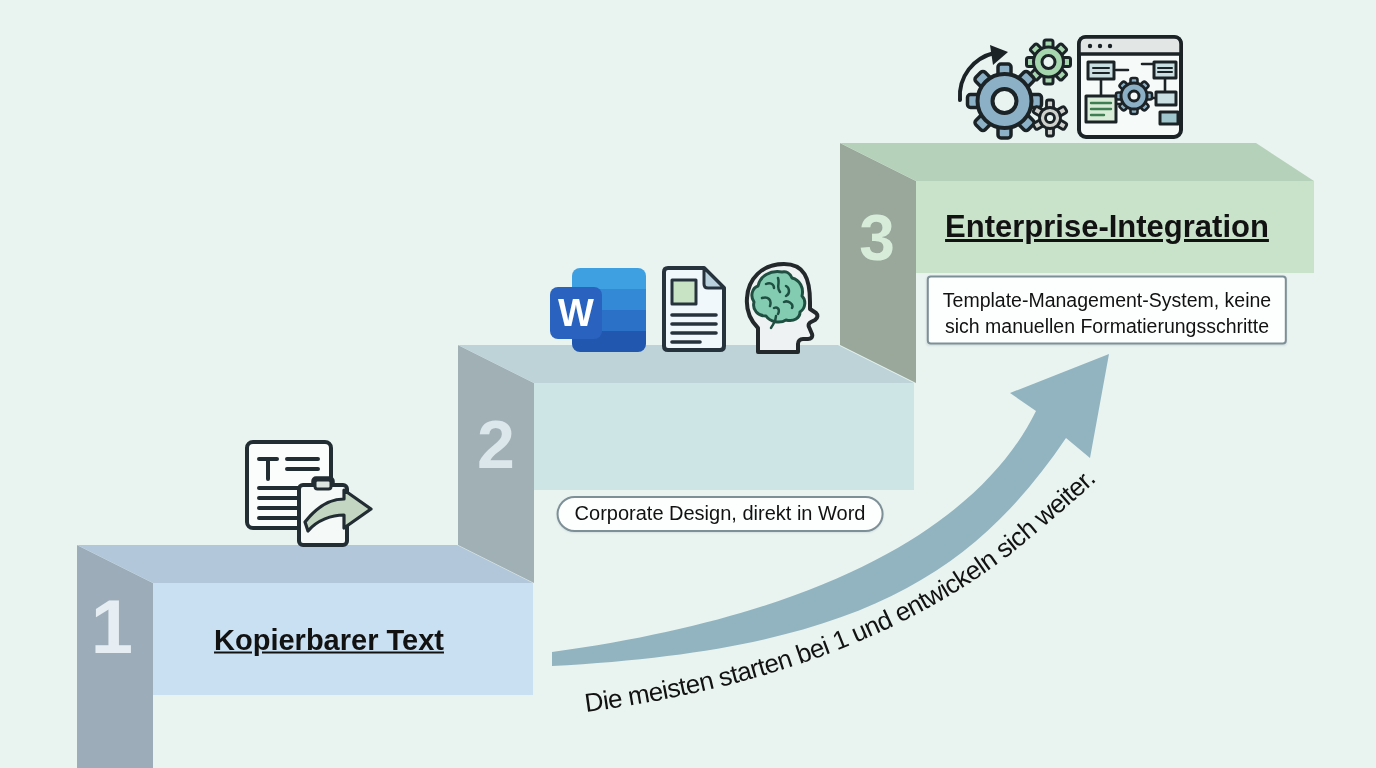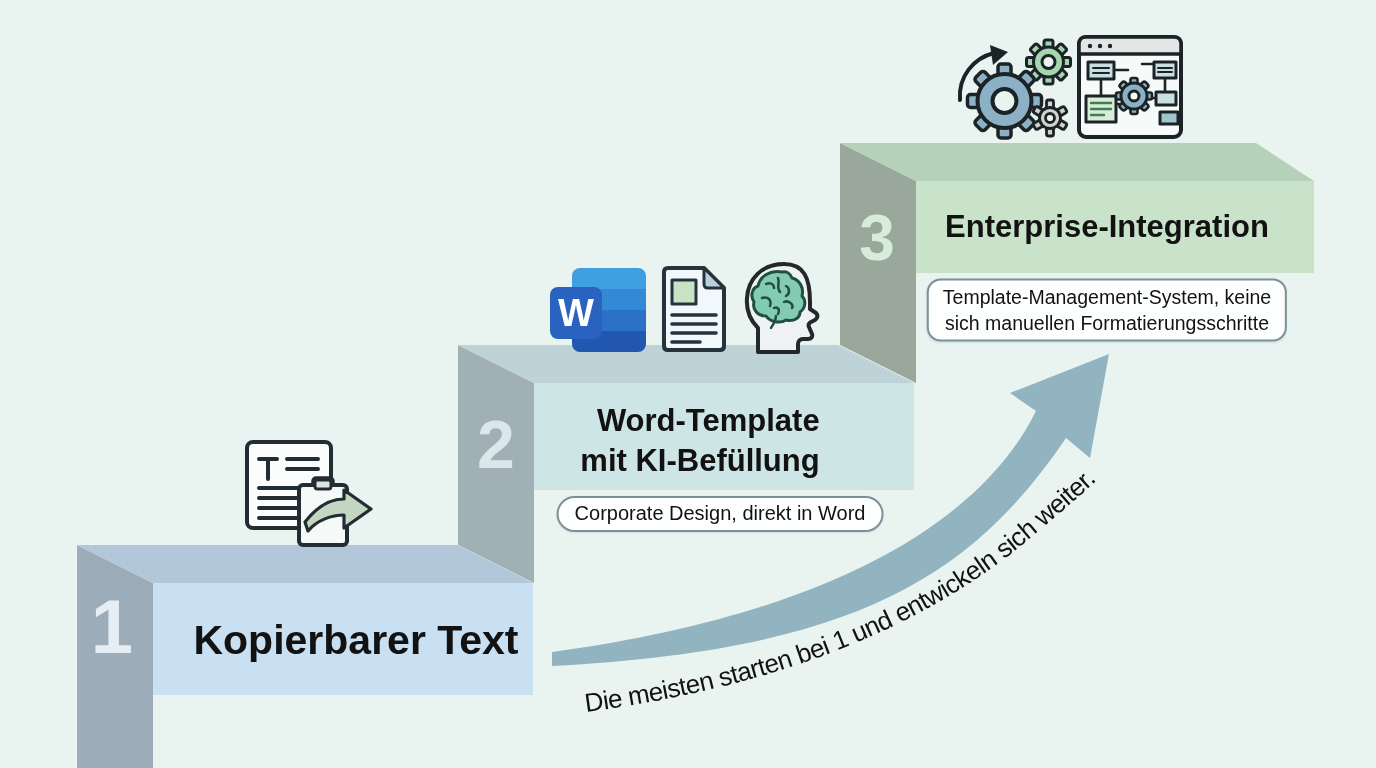--- a/index.html
+++ b/index.html
@@ -12,35 +12,35 @@
   .layer{position:absolute;left:0;top:0}
   .num{
     position:absolute;transform:translate(-50%,-50%);
     font-weight:700;line-height:1;
   }
   .num.n1{left:112px;top:627px;font-size:76px;color:var(--s1-number)}
   .num.n2{left:496px;top:444px;font-size:68px;color:var(--s2-number)}
   .num.n3{left:877px;top:238px;font-size:64px;color:var(--s3-number)}
   .title{
     position:absolute;transform:translate(-50%,-50%);
-    font-weight:700;color:var(--ink,#101010);text-align:right;white-space:nowrap;
-  }
-  .title.t1{left:356px;top:640px;font-size:41px}
+    font-weight:700;color:var(--ink,#101010);text-align:left;white-space:nowrap;text-decoration:underline;
+  }
+  .title.t1{left:329px;top:640px;font-size:29px}
   .title.t2{left:700px;top:441px;font-size:31px;line-height:40px}
   .title.t3{left:1107px;top:227px;font-size:31px}
   .pill{
     position:absolute;transform:translate(-50%,-50%);
     background:var(--badge-bg,#fdfffe);border:2px solid var(--badge-border,#7e9097);
     border-radius:18px;padding:4px 16px 5px;
     font-size:21px;color:var(--ink,#141414);white-space:nowrap;text-align:center;
     box-shadow:0 1px 2px rgba(30,50,60,.10);
   }
   .pill.b1{left:339px;top:722px}
   .pill.b2{left:720px;top:514px;font-size:20px}
-  .pill.b3{left:1107px;top:310px;font-size:19.5px;line-height:26px;border-radius:14px;padding:3px 14px 4px}
+  .pill.b3{left:1107px;top:310px;font-size:19.5px;line-height:26px;border-radius:4px;padding:9px 14px 4px}
   .pill span{display:block}
   .icon{position:absolute}
 </style>
 </head>
 <body>
 
 <div class="stage">
 
   <svg class="layer" width="1376" height="768" viewBox="0 0 1376 768">
 
@@ -76,24 +76,20 @@
       <textPath href="#arrow-text-path" startOffset="0">Die meisten starten bei 1 und entwickeln sich weiter.</textPath>
     </text>
   </svg>
 
   <div class="num n1">1</div>
   <div class="num n2">2</div>
   <div class="num n3">3</div>
 
   <div class="title t1">
     <span>Kopierbarer Text</span>
-  </div>
-  <div class="title t2">
-    <span style="display:block">Word-Template</span>
-    <span style="display:block">mit KI-Befüllung</span>
   </div>
   <div class="title t3">
     <span>Enterprise-Integration</span>
   </div>
 
   <div class="pill b2">
     <span>Corporate Design, direkt in Word</span>
   </div>
   <div class="pill b3">
     <span>Template-Management-System, keine</span>

